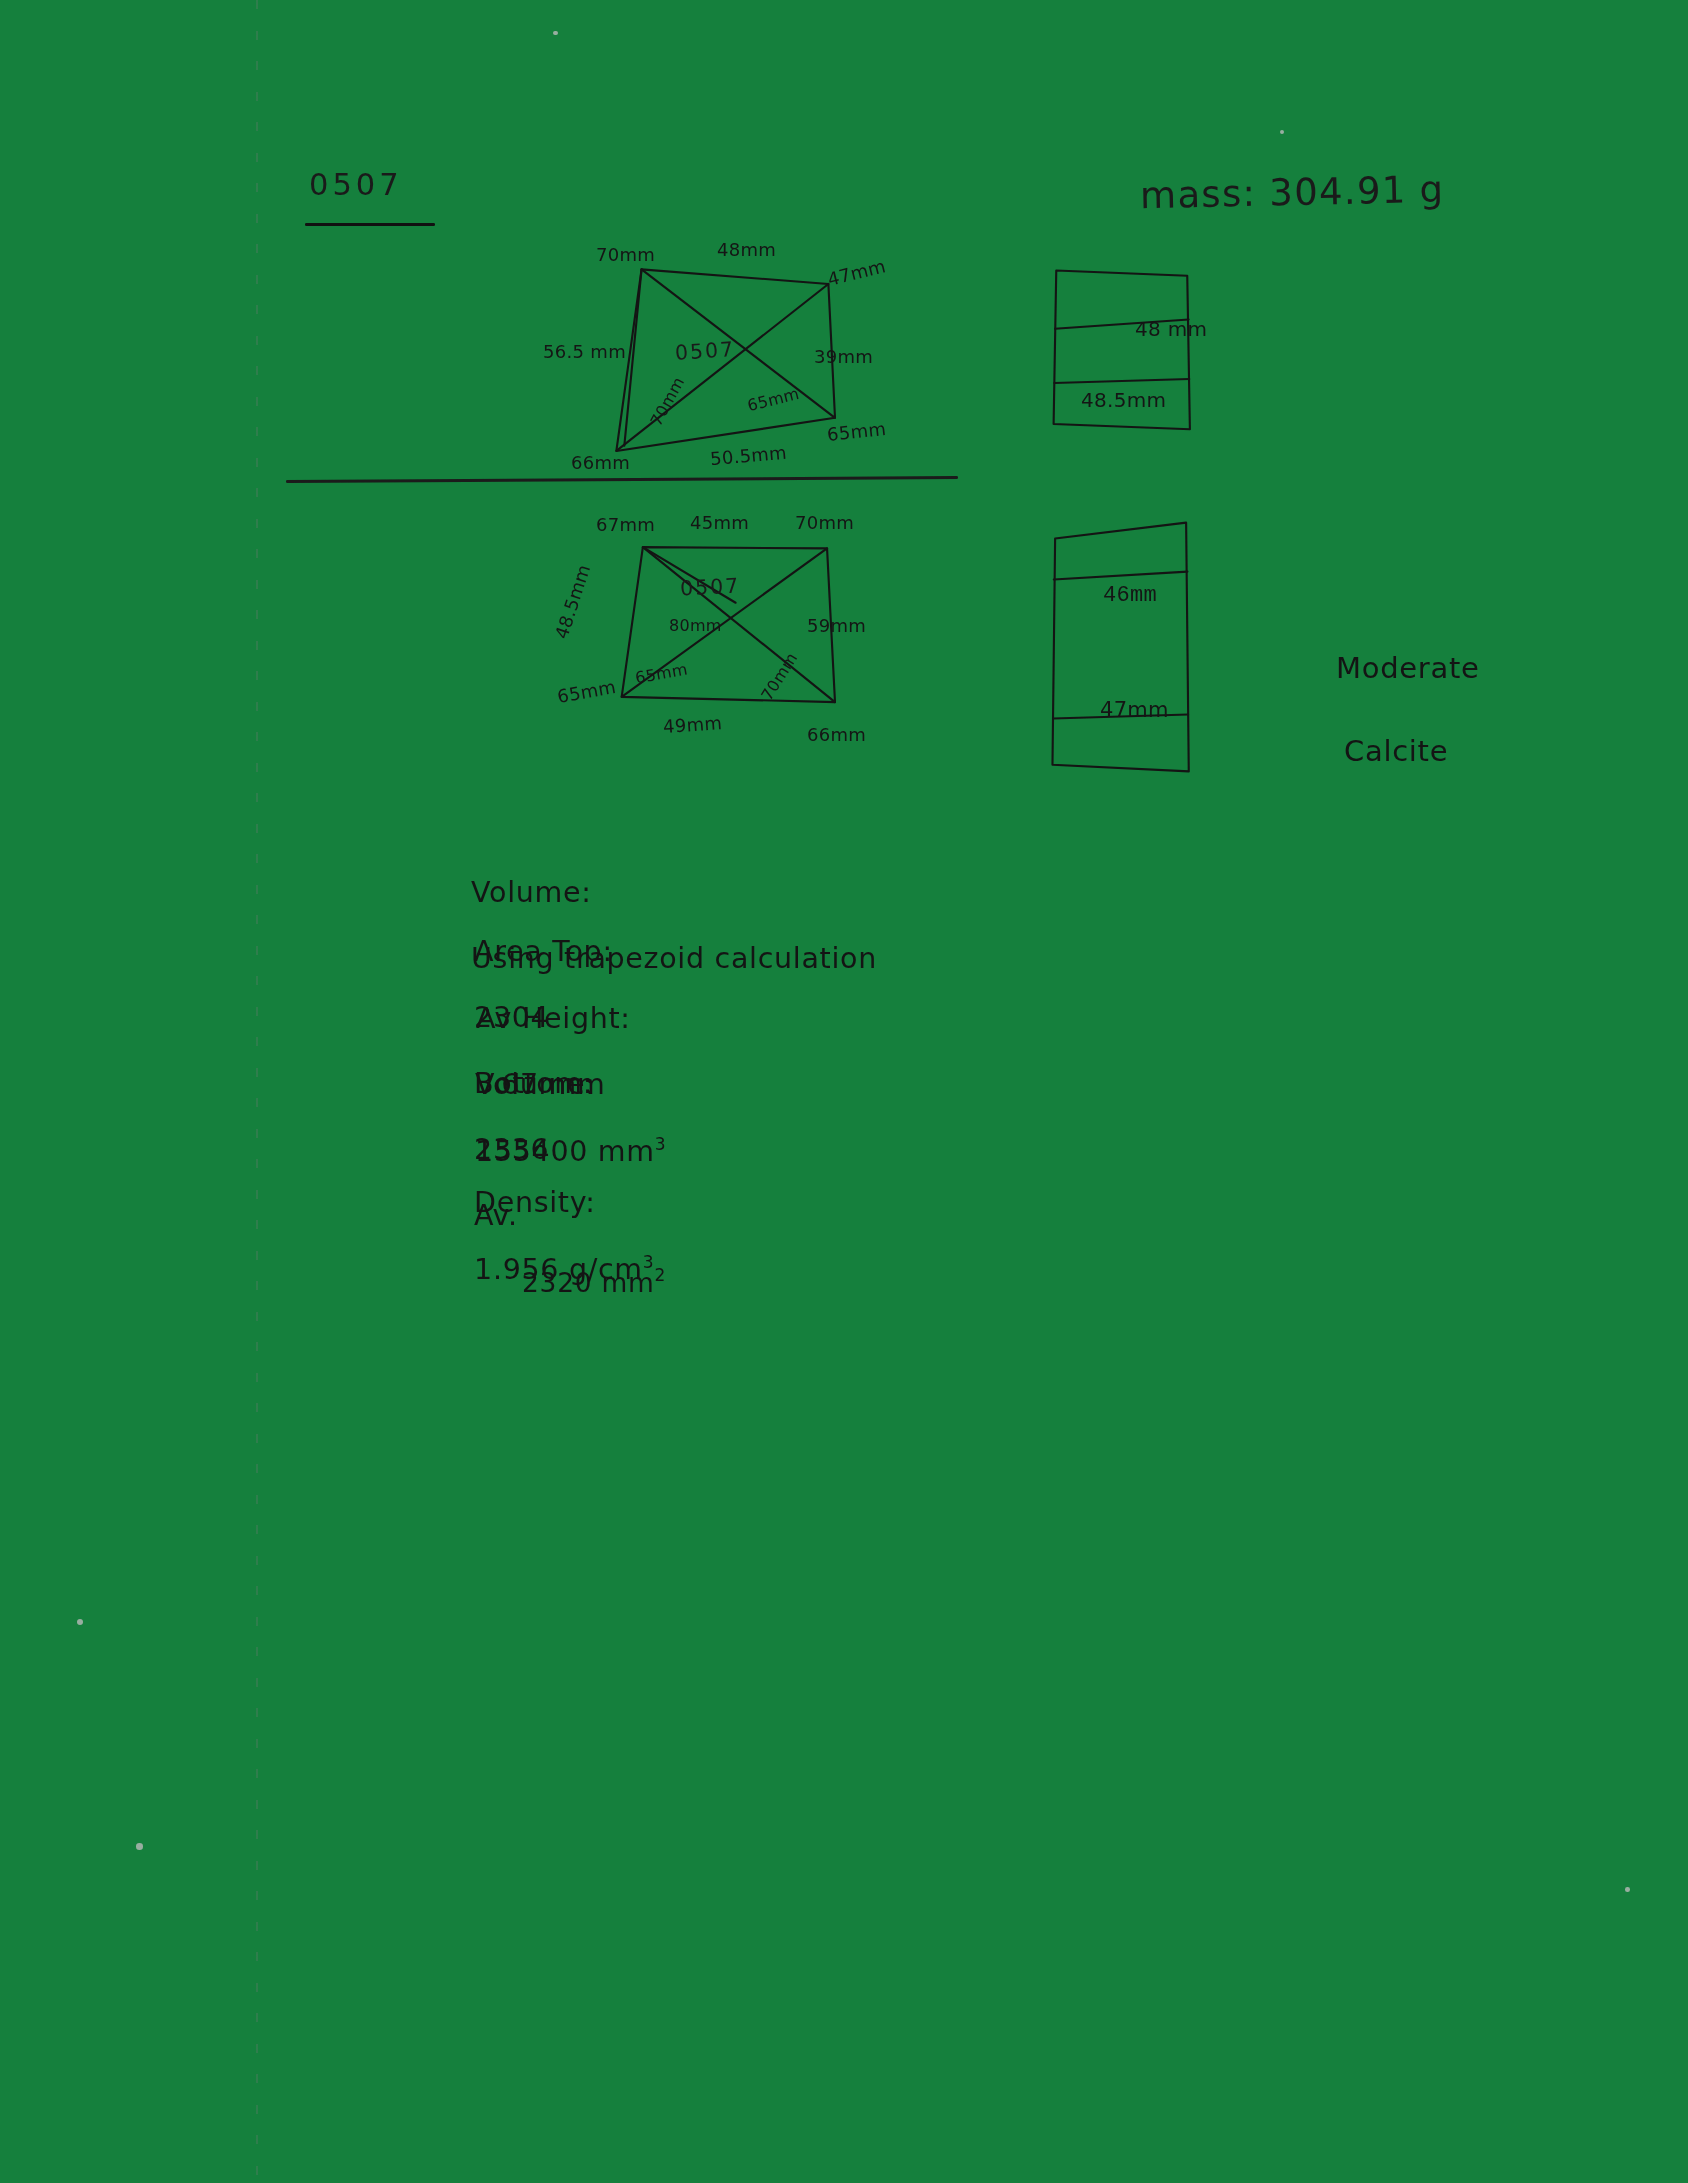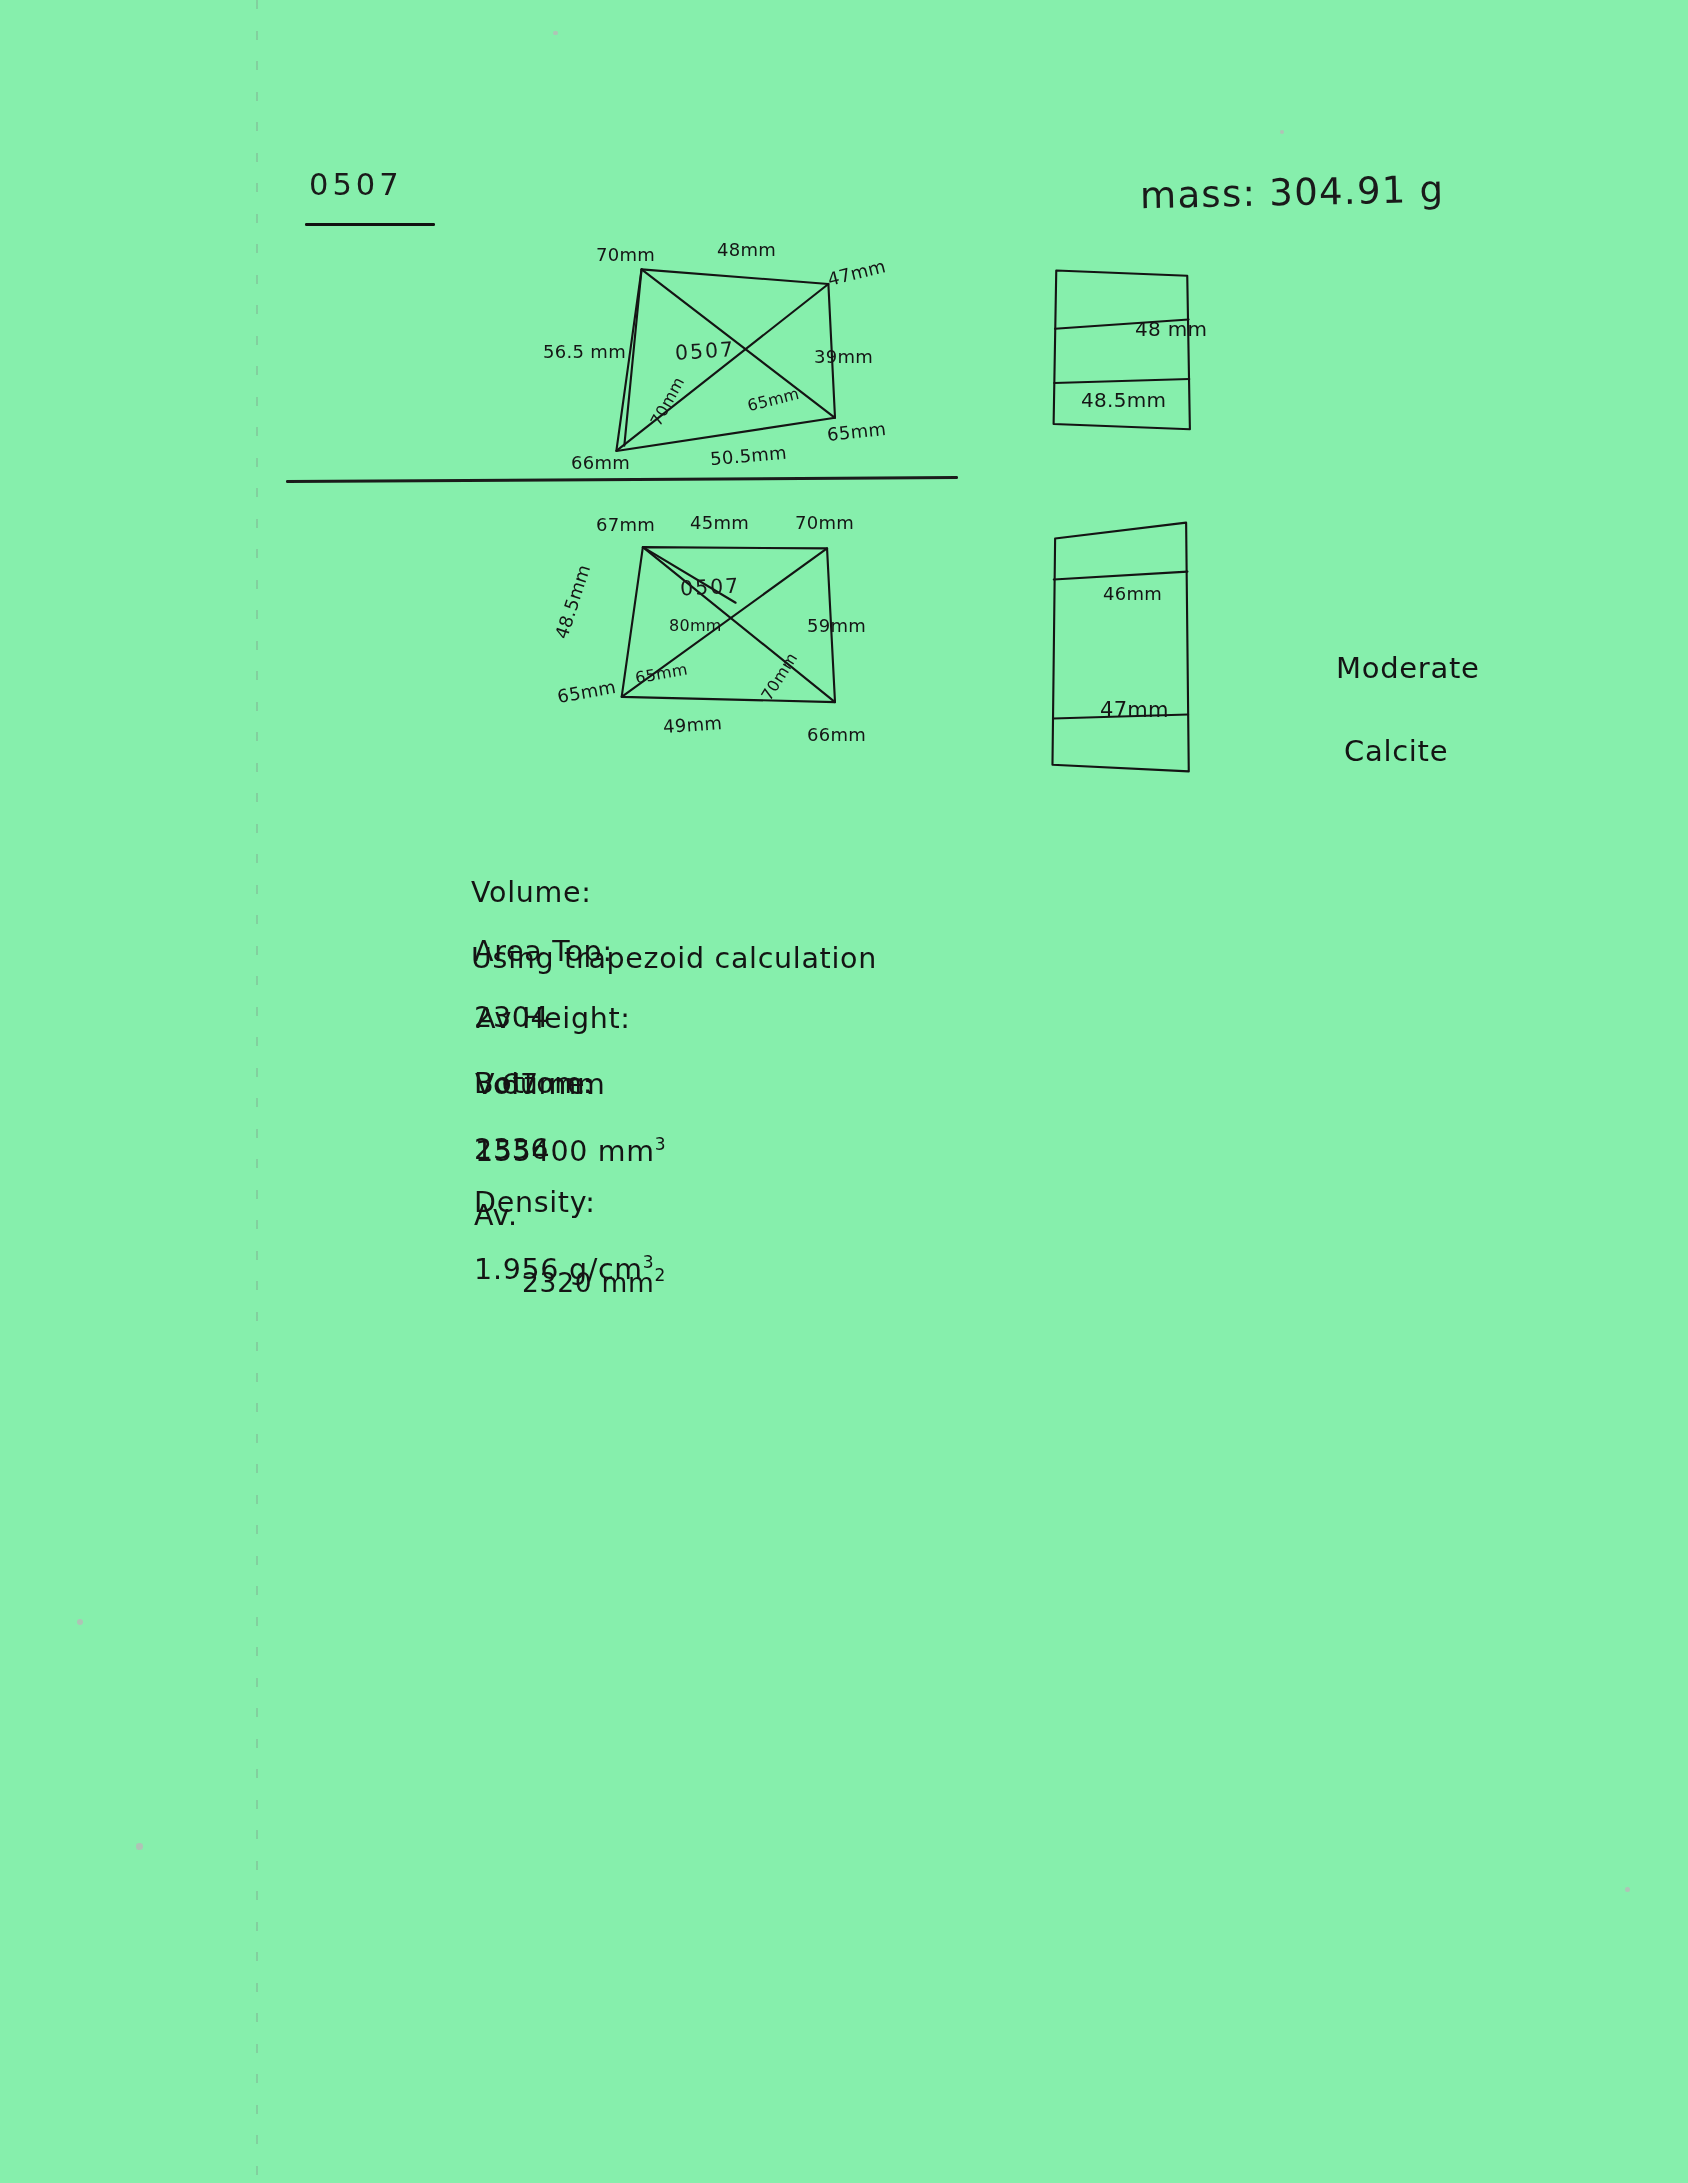--- a/index.html
+++ b/index.html
@@ -10,21 +10,21 @@
   body {
     width: 1688px;
     height: 2183px;
     position: relative;
     font-family: "Liberation Serif", serif;
     overflow: hidden;
   }
   .page {
     position: absolute;
     inset: 0;
-    background: #86efac;
+    background: #15803d;
   }
   
   .edge-marks {
     position: absolute;
     left: 256px;
     top: 0;
     width: 2px;
     height: 2183px;
     background: repeating-linear-gradient(
         to bottom,
@@ -188,21 +188,21 @@
   <div class="hw dim sm" style="left:669px; top:616px;">80mm</div>
   <div class="hw dim sm" style="left:635px; top:664px; transform:rotate(-10deg);">65mm</div>
   <div class="hw dim sm" style="left:753px; top:667px; transform:rotate(-58deg);">70mm</div>
   <div class="hw idlabel" style="left:680px; top:575px; transform:rotate(-3deg);">0507</div>
 
   <svg class="draw" style="left:1047px; top:516px; width:179px; height:262px;" viewBox="0 0 270 396">
     <polygon points="12,34 210,10 214,386 8,376"></polygon>
     <line x1="10" y1="96" x2="212" y2="84"></line>
     <line x1="9" y1="306" x2="213" y2="300"></line>
   </svg>
-  <div class="hw dim" style="left:1103px; top:583px; font-size:18px;">46mm</div>
+  <div class="hw dim" style="left:1103px; top:583px; font-size:22px;font-family:Liberation Mono, monospace;">46mm</div>
   <div class="hw dim" style="left:1100px; top:698px; font-size:21px;">47mm</div>
 
   <div class="hw note-text" style="left:1319px; top:651px;margin-left:17px;">Moderate</div>
   <div class="hw note-text" style="left:1344px; top:710px;margin-top:24px;">Calcite</div>
 
   <div class="hw calc-line" style="left:432px; top:843px;">
     <span>Volume:</span>
     <span style="display:inline-block; width:30.5px;"></span>
     <span>Using trapezoid calculation</span>
   </div>

